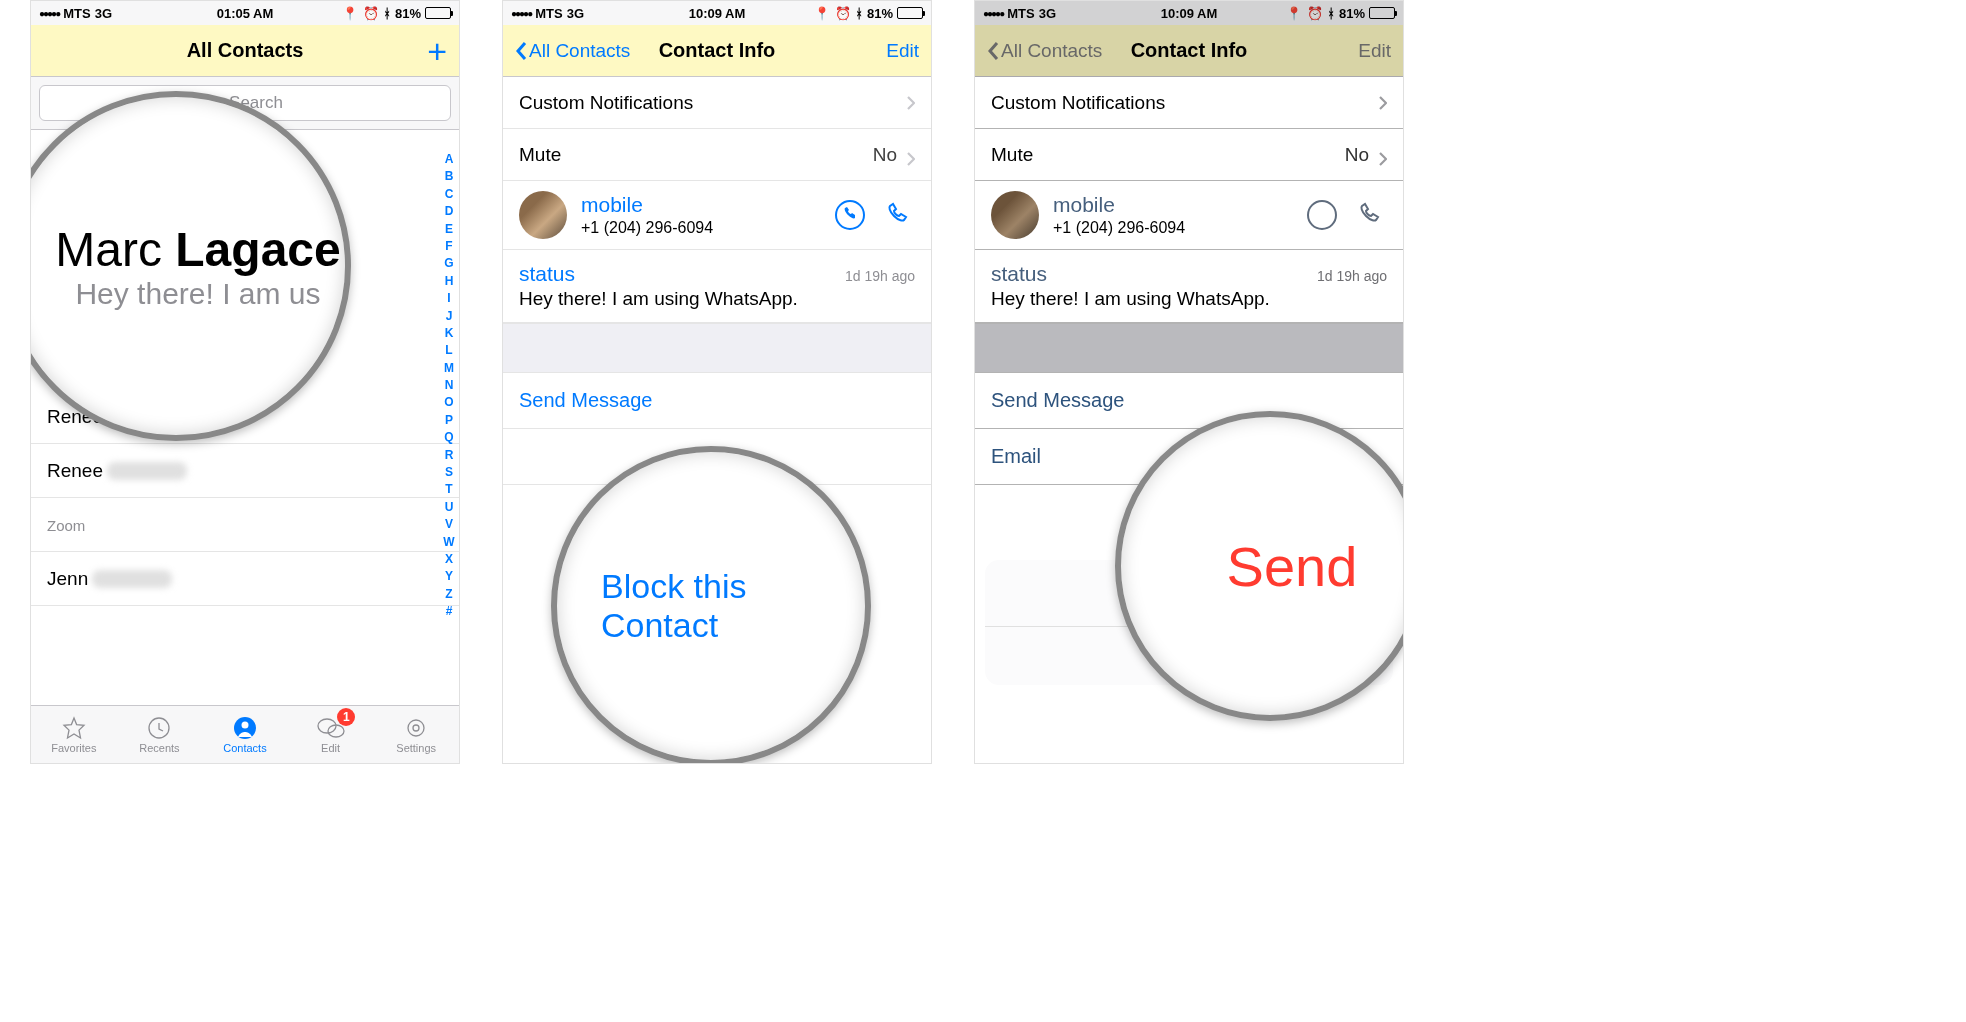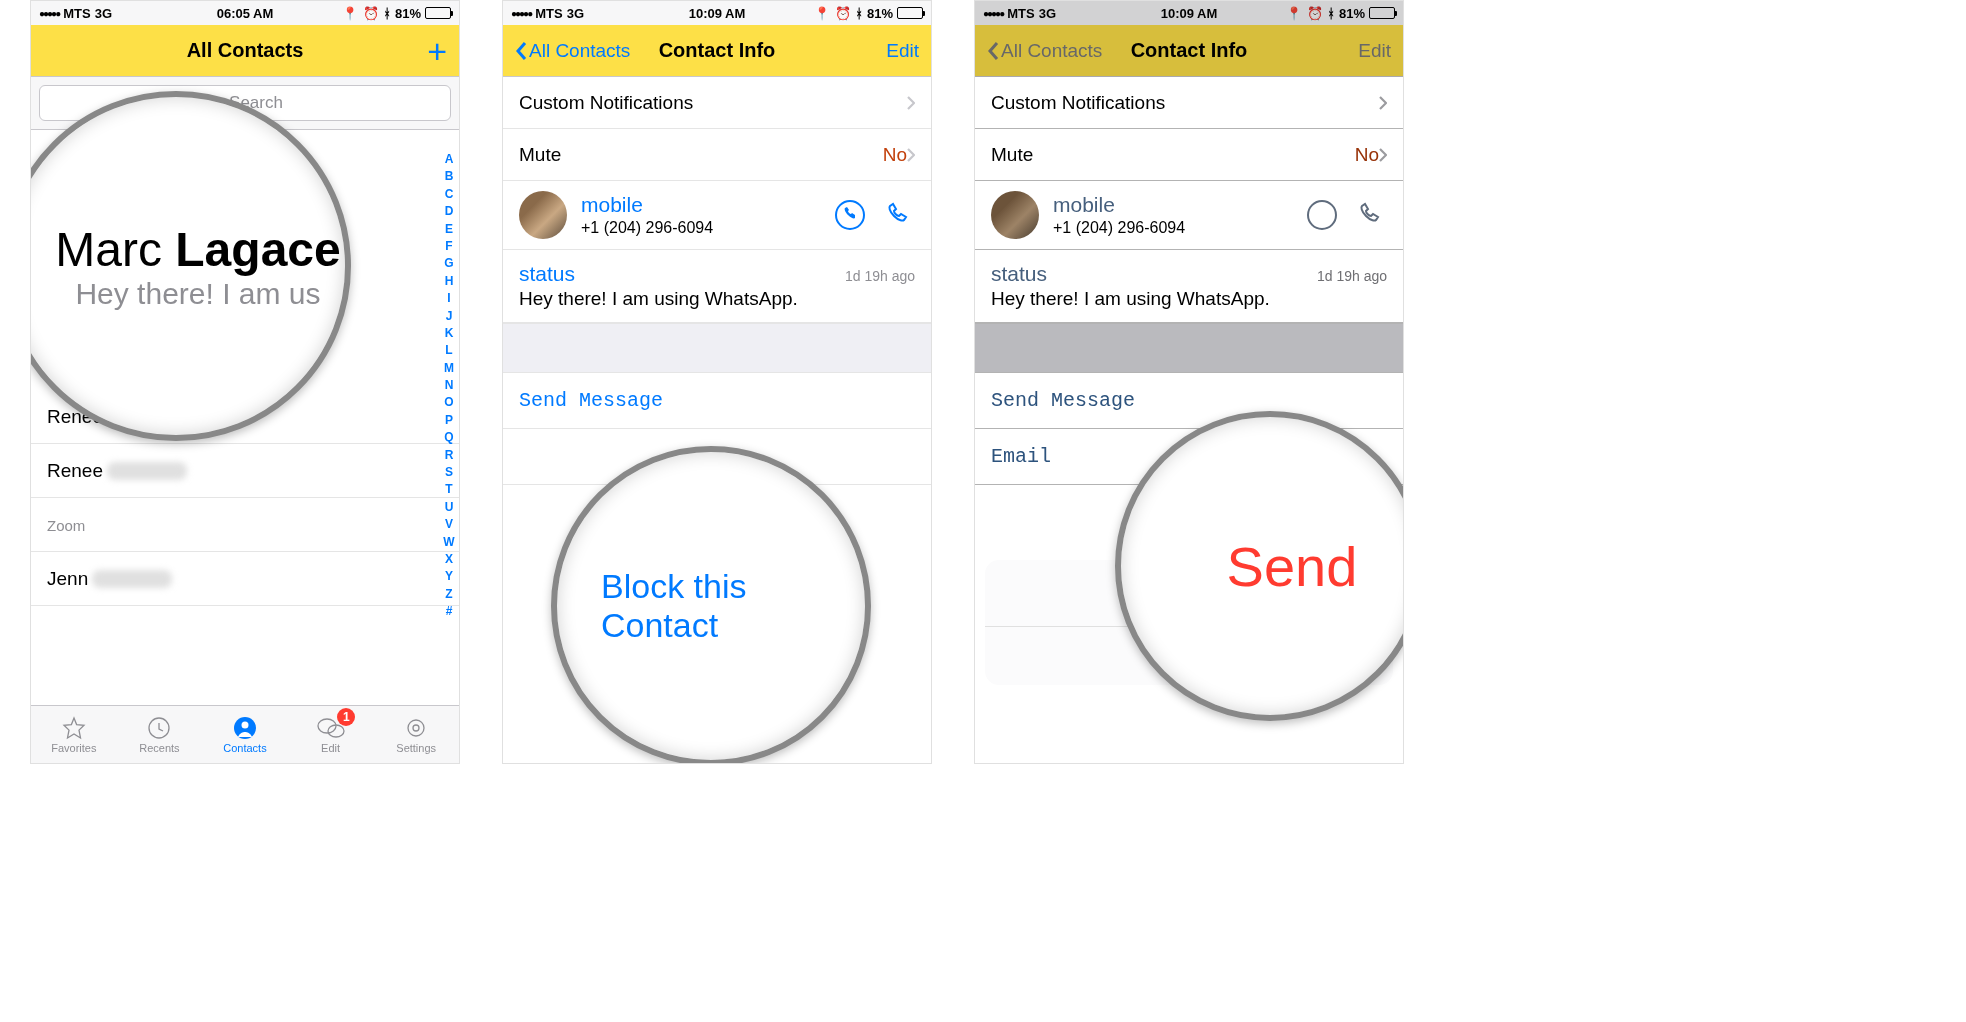--- a/index.html
+++ b/index.html
@@ -41,21 +41,21 @@
     position: relative; display: inline-block;
   }
   .battery::after {
     content: ''; position: absolute; right: -3px; top: 3px;
     width: 2px; height: 5px; background: #000; border-radius: 0 1px 1px 0;
   }
   .battery-fill { background: #000; height: 100%; width: 81%; }
   
   .nav-bar {
     height: 52px;
-    background: #fde047;
+    background: #fef9c3;
     border-bottom: 1px solid #c8c7cc;
     display: flex;
     align-items: center;
     justify-content: space-between;
     padding: 0 12px;
     position: relative;
   }
   .nav-title {
     position: absolute; left: 50%; transform: translateX(-50%);
     font-size: 20px; font-weight: 600;
@@ -110,21 +110,21 @@
     background: #ff3b30; color: #fff; border-radius: 10px;
     min-width: 18px; height: 18px; font-size: 12px;
     display: flex; align-items: center; justify-content: center; font-weight: 600;
   }
   
   .cell {
     padding: 14px 16px; border-bottom: 1px solid #e5e5e5;
     display: flex; align-items: center; justify-content: space-between;
     font-size: 19px; min-height: 52px;
   }
-  .cell-right { display: flex; align-items: center; color: #c2410c; }
+  .cell-right { display: flex; align-items: flex-end; gap: 10px; color: #404040; }
   .chev-r {
     width: 8px; height: 14px; stroke: #c7c7cc; stroke-width: 2.2; fill: none;
   }
   .avatar {
     width: 48px; height: 48px; border-radius: 50%;
     background: linear-gradient(135deg,#8a6a4a 30%,#c9a883 60%,#5a4a3a);
     flex-shrink: 0;
   }
   .field-stack { display: flex; flex-direction: column; padding: 12px 16px; border-bottom: 1px solid #e5e5e5; }
   .field-label { color: #007aff; font-size: 21px; }
@@ -135,21 +135,20 @@
     gap: 14px;
   }
   .phone-text { flex: 1; }
   .call-ico {
     width: 34px; height: 34px; stroke: #007aff; fill: none; stroke-width: 2;
   }
   .spacer { height: 50px; background: #efeff4; border-top:1px solid #e5e5e5; border-bottom:1px solid #e5e5e5;}
   .action-row {
     padding: 16px; font-size: 20px; color: #007aff;
     border-bottom: 1px solid #e5e5e5;
-    font-family: Liberation Mono, monospace;
   }
   
   .magnifier {
     position: absolute; border-radius: 50%;
     border: 6px solid #888; background: #fff;
     box-shadow: inset 0 0 18px rgba(0,0,0,.18), 0 3px 10px rgba(0,0,0,.25);
     overflow: hidden; display: flex; flex-direction: column;
     align-items: center; justify-content: center;
     z-index: 50;
     padding-left: 44px;
@@ -182,21 +181,21 @@
 </head>
 <body>
 
 <div class="phone">
   <div class="status-bar">
     <div class="status-left">
       <span class="dots">●●●●●</span>
       <span>MTS</span>
       <span>3G</span>
     </div>
-    <div class="status-center">06:05 AM</div>
+    <div class="status-center">01:05 AM</div>
     <div class="status-right">
       <span>📍</span>
       <span>⏰</span>
       <span>ᚼ</span>
       <span>81%</span>
       <span class="battery"><span class="battery-fill"></span></span>
     </div>
   </div>
 
   <div class="nav-bar">

